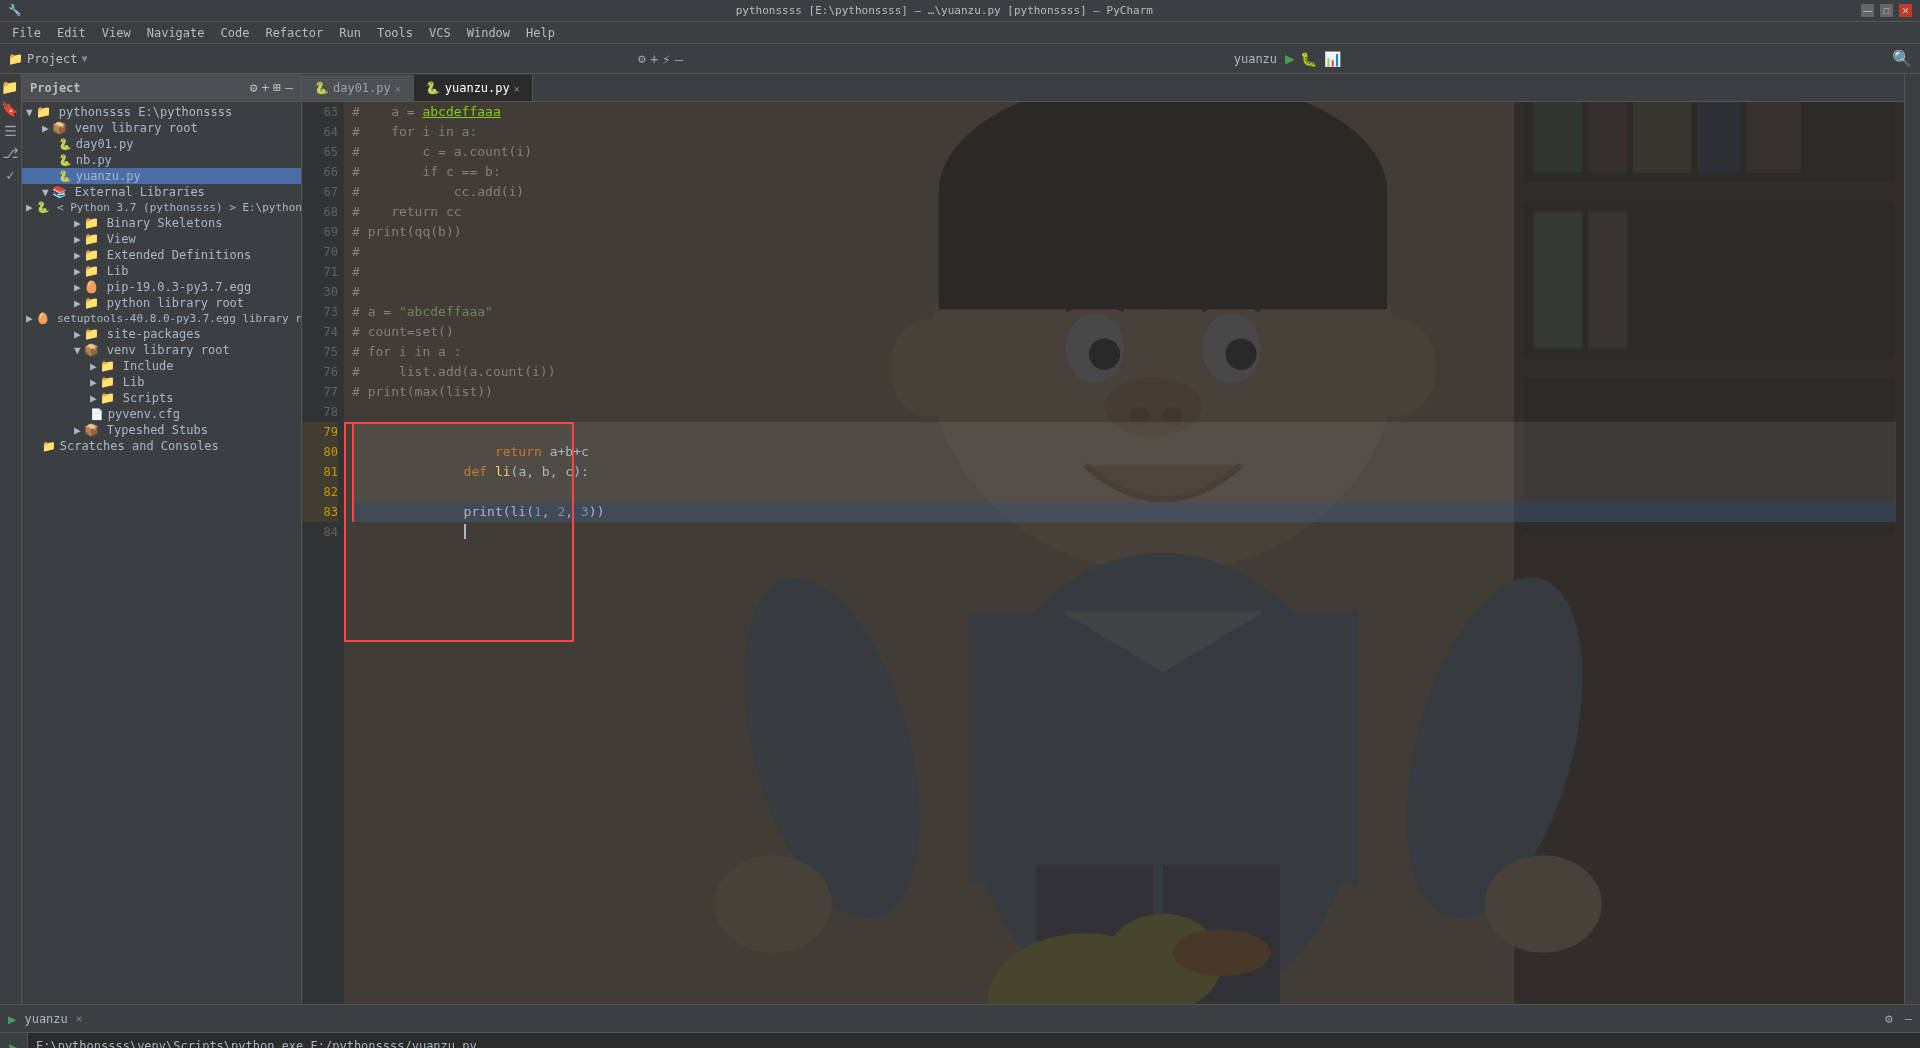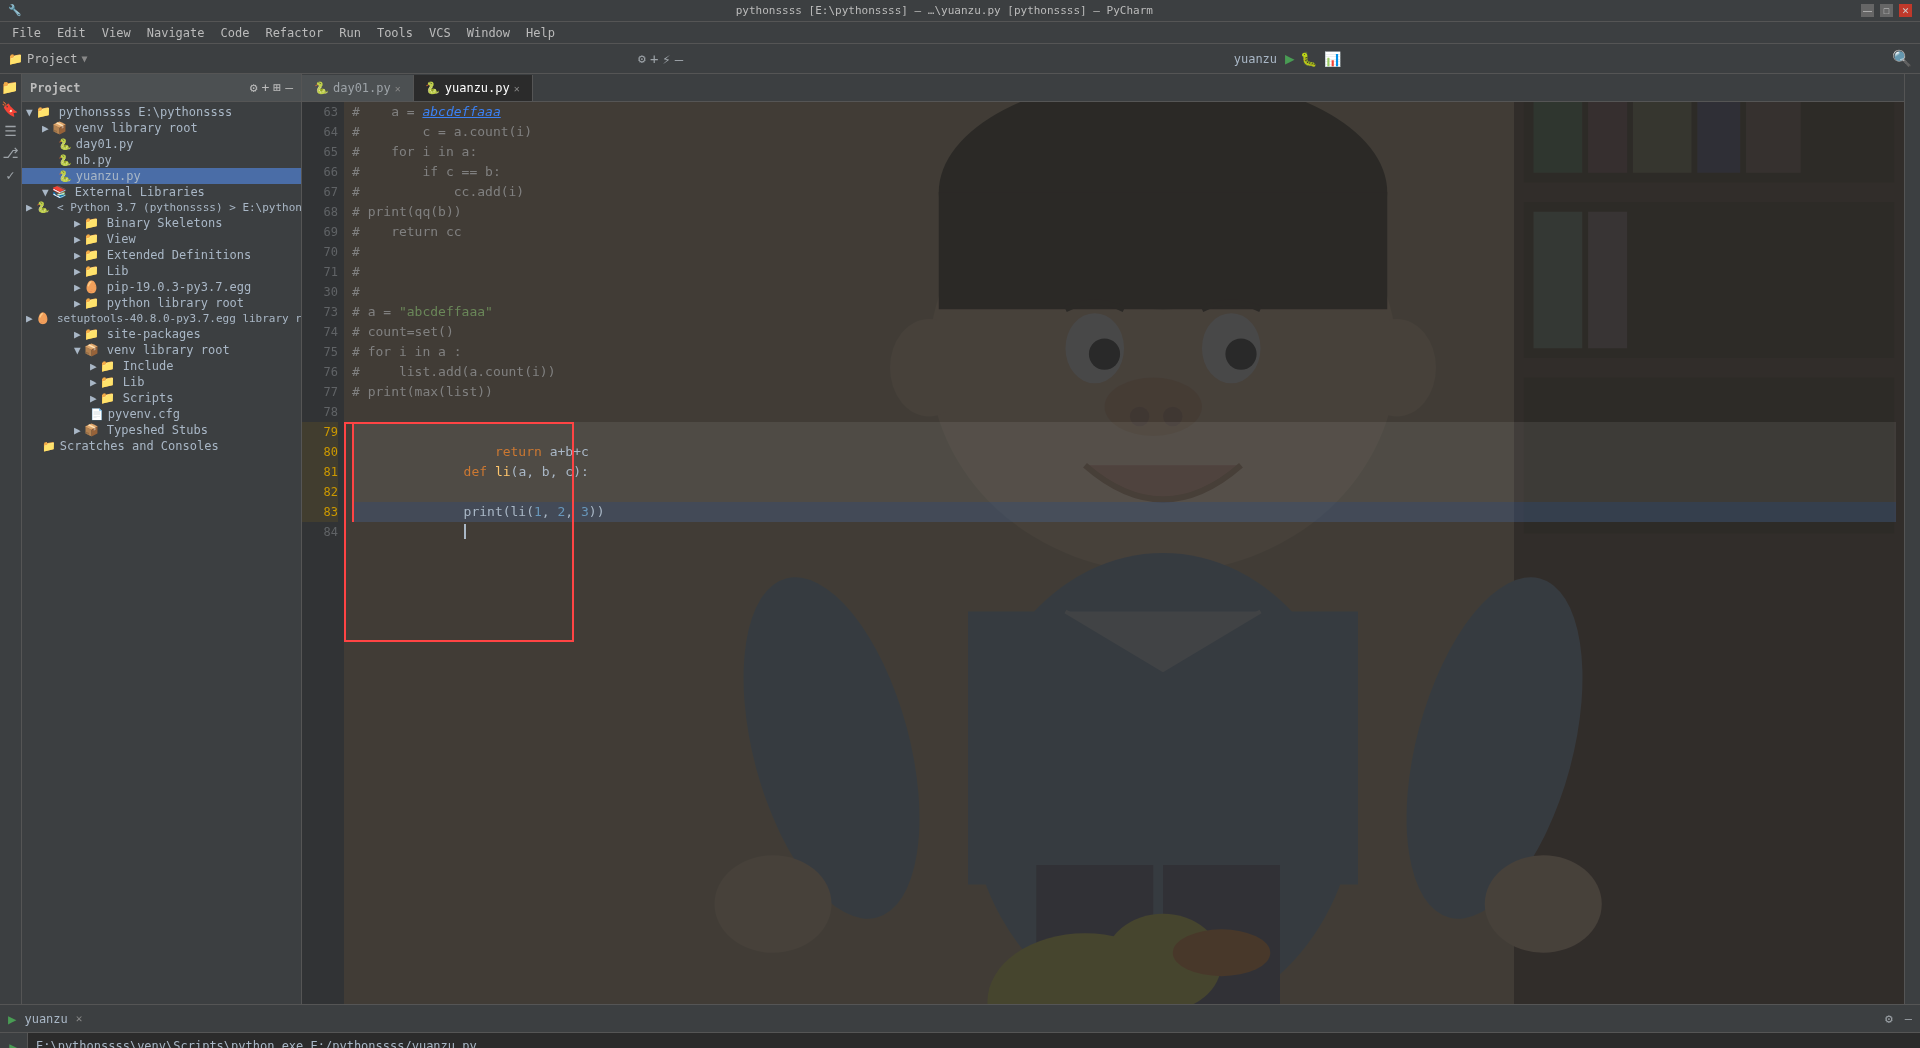--- a/index.html
+++ b/index.html
@@ -511,27 +511,27 @@
         <div style="line-height:20px;">78</div>
         <div style="line-height:20px;color:#cc9900;background:rgba(204,153,0,0.1);">79</div>
         <div style="line-height:20px;color:#cc9900;background:rgba(204,153,0,0.1);">80</div>
         <div style="line-height:20px;color:#cc9900;background:rgba(204,153,0,0.1);">81</div>
         <div style="line-height:20px;color:#cc9900;background:rgba(204,153,0,0.1);text-align:right;">82</div>
         <div style="line-height:20px;color:#cc9900;background:rgba(204,153,0,0.1);">83</div>
         <div style="line-height:20px;">84</div>
       </div>
 
       <div id="code-content" style="position:relative;z-index:2;background:rgba(43,43,43,0.85);">
-        <div class="code-line comment"><span class="comment">#    a = <span style="color:#3b82f6;text-decoration:underline;font-style:italic;">abcdeffaaa</span></span></div>
+        <div class="code-line comment"><span class="comment">#    a = <span style="color:#84cc16;text-decoration:underline;">abcdeffaaa</span></span></div>
+        <div class="code-line comment"><span class="comment">#    for i in a:</span></div>
         <div class="code-line comment"><span class="comment">#        c = a.count(i)</span></div>
-        <div class="code-line comment"><span class="comment">#    for i in a:</span></div>
         <div class="code-line comment"><span class="comment">#        if c == b:</span></div>
         <div class="code-line comment"><span class="comment">#            cc.add(i)</span></div>
+        <div class="code-line comment"><span class="comment">#    return cc</span></div>
         <div class="code-line comment"><span class="comment"># print(qq(b))</span></div>
-        <div class="code-line comment"><span class="comment">#    return cc</span></div>
         <div class="code-line comment"><span class="comment">#</span></div>
         <div class="code-line comment"><span class="comment">#</span></div>
         <div class="code-line comment"><span class="comment">#</span></div>
         <div class="code-line comment"><span class="comment"># a = <span style="color:#6a8759;">"abcdeffaaa"</span></span></div>
         <div class="code-line comment"><span class="comment"># count=set()</span></div>
         <div class="code-line comment"><span class="comment"># for i in a :</span></div>
         <div class="code-line comment"><span class="comment">#     list.add(a.count(i))</span></div>
         <div class="code-line comment"><span class="comment"># print(max(list))</span></div>
         <div class="code-line">&nbsp;</div>
 

